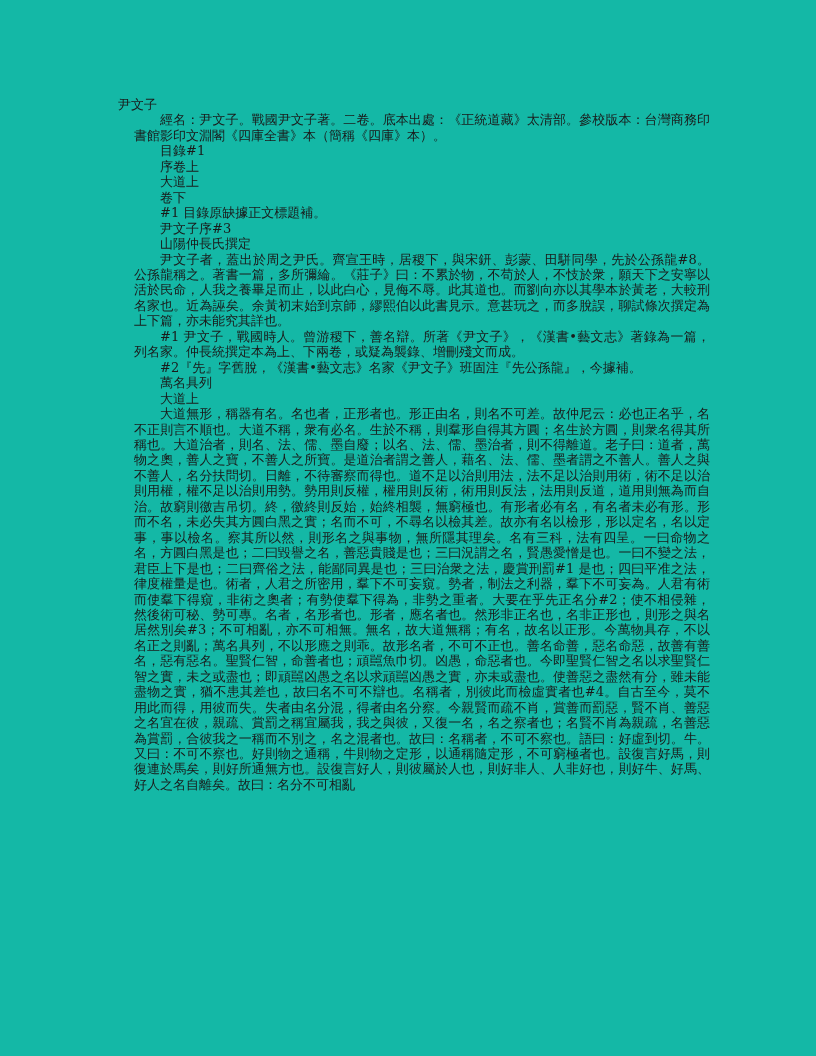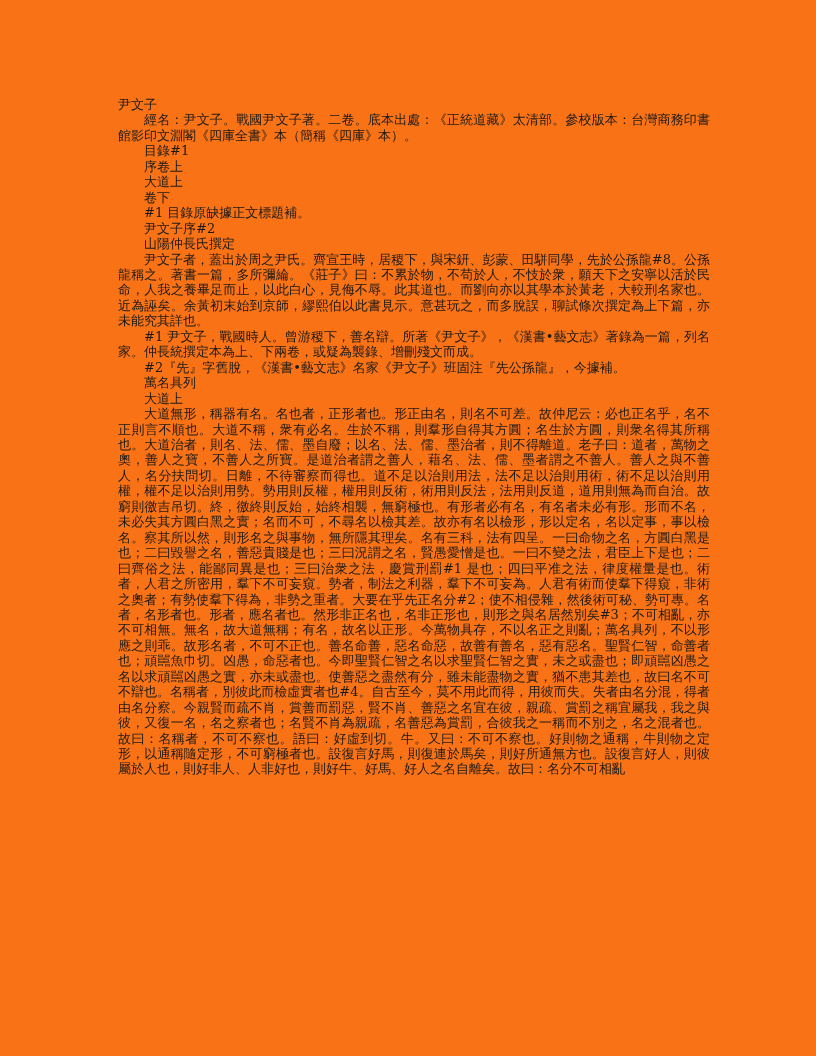--- a/index.html
+++ b/index.html
@@ -13,39 +13,40 @@
     font-family: "DejaVu Serif", "Liberation Serif", serif;
     color: #000000;
     overflow: hidden;
   }
   .page {
     position: relative;
     width: 816px;
     height: 1056px;
     box-sizing: border-box;
     padding: 97px 89px 0 118px;
-    background: #f97316;
+    background: #14b8a6;
   }
   .doc-body {
     width: 592px;
   }
   p.line {
     margin: 0;
     padding: 0;
     font-size: 13.0px;
     line-height: 15.45px;
     text-align: justify;
     text-justify: inter-character;
     letter-spacing: 0px;
     word-break: break-all;
     color: #1a1a1a;
     font-family: "DejaVu Serif", "Liberation Serif", serif;
   }
   p.indent {
     text-indent: 26px;
+    margin-left: 16px;
   }
   p.flush {
     text-indent: 0px;
   }
   
   p.nojustify {
     text-align: left;
   }
 </style>
 </head>
@@ -62,21 +63,21 @@
 
     <p class="line indent nojustify">序卷上</p>
 
     <p class="line indent nojustify">大道上</p>
 
     <p class="line indent nojustify">卷下</p>
 
 
     <p class="line indent nojustify">#1 目錄原缺據正文標題補。</p>
 
-    <p class="line indent nojustify">尹文子序#2</p>
+    <p class="line indent nojustify">尹文子序#3</p>
 
     <p class="line indent nojustify">山陽仲長氏撰定</p>
 
     <p class="line indent">尹文子者，蓋出於周之尹氏。齊宣王時，居稷下，與宋鈃、彭蒙、田駢同學，先於公孫龍#8。公孫龍稱之。著書一篇，多所彌綸。《莊子》曰：不累於物，不苟於人，不忮於衆，願天下之安寧以活於民命，人我之養畢足而止，以此白心，見侮不辱。此其道也。而劉向亦以其學本於黃老，大較刑名家也。近為誣矣。余黃初末始到京師，繆熙伯以此書見示。意甚玩之，而多脫誤，聊試條次撰定為上下篇，亦未能究其詳也。</p>
 
     <p class="line indent">#1 尹文子，戰國時人。曾游稷下，善名辯。所著《尹文子》，《漢書•藝文志》著錄為一篇，列名家。仲長統撰定本為上、下兩卷，或疑為襲錄、增刪殘文而成。</p>
 
     <p class="line indent nojustify">#2『先』字舊脫，《漢書•藝文志》名家《尹文子》班固注『先公孫龍』，今據補。</p>
 
     <p class="line indent nojustify">萬名具列</p>

